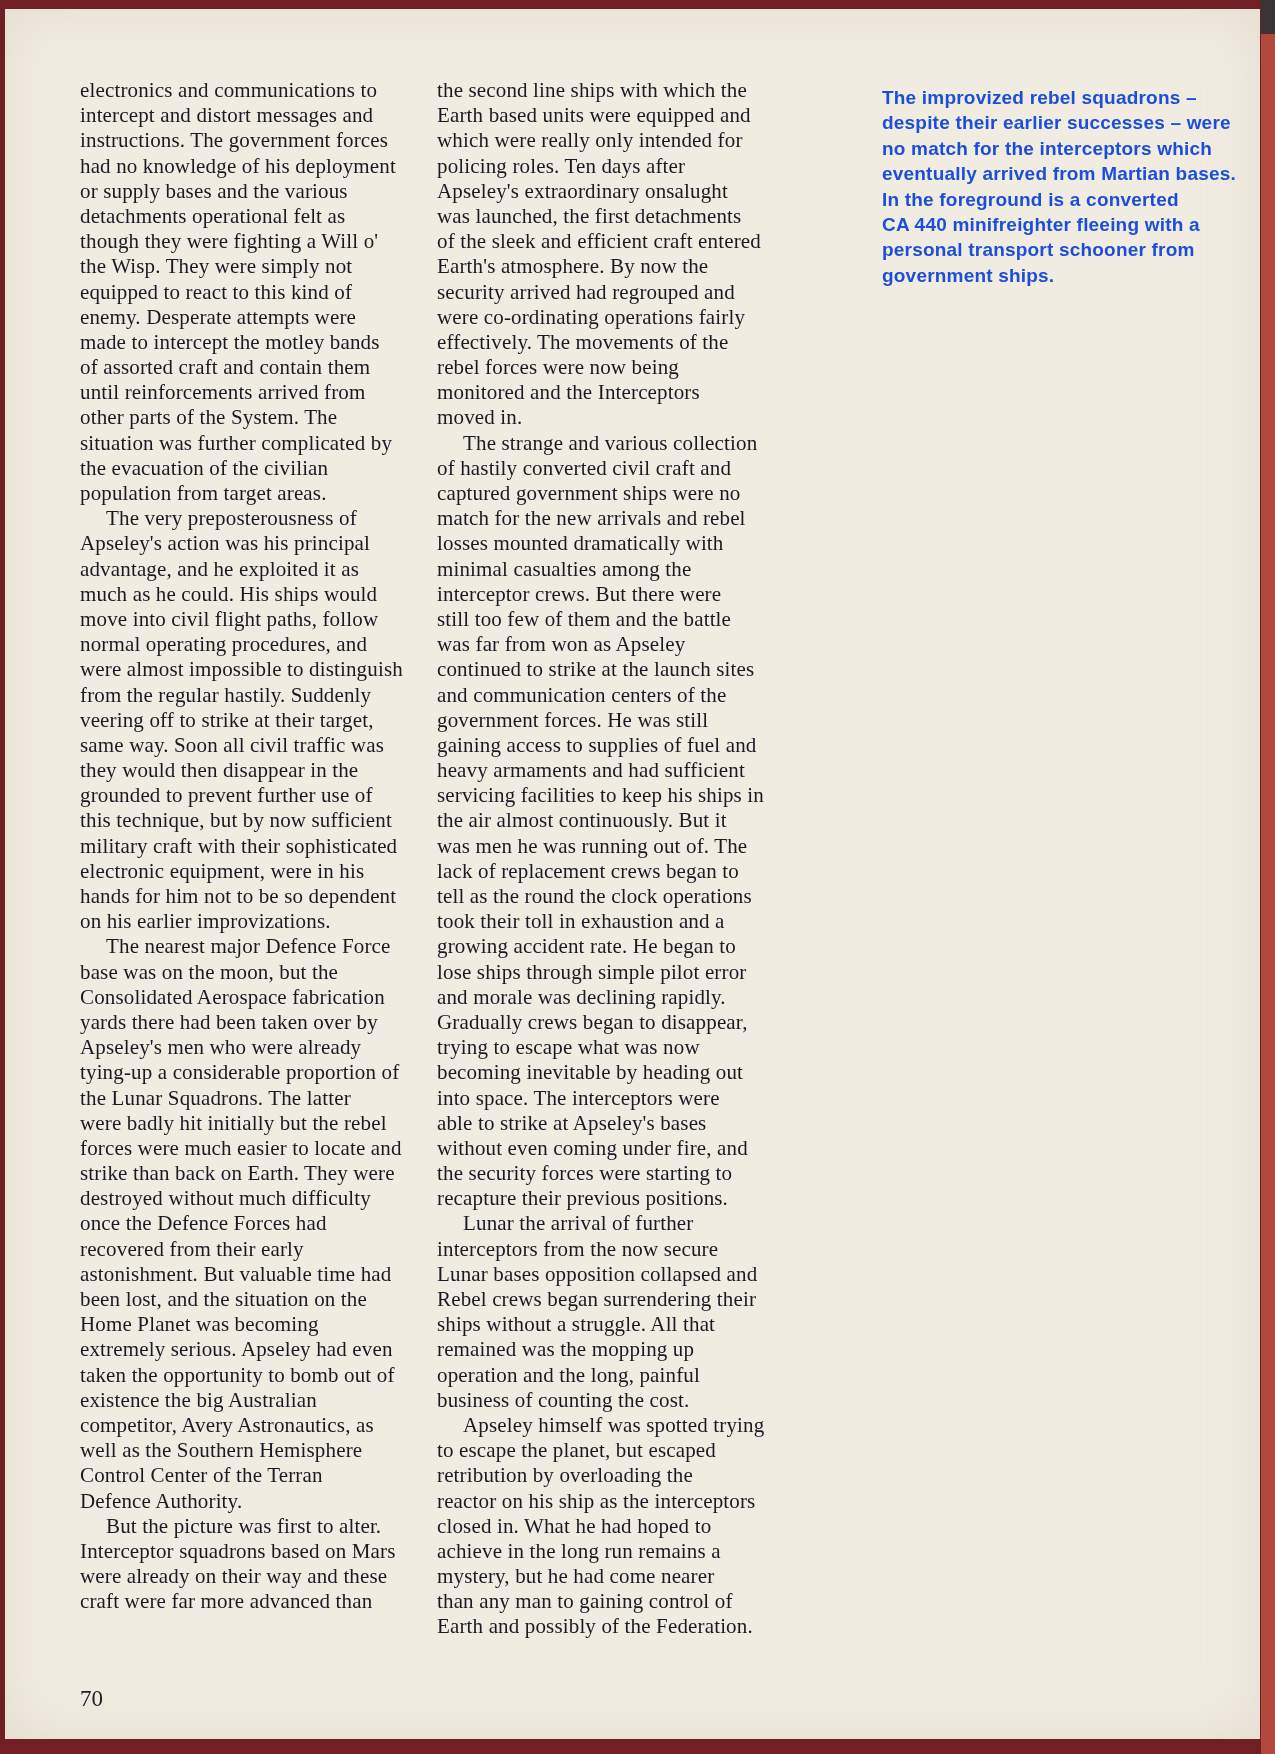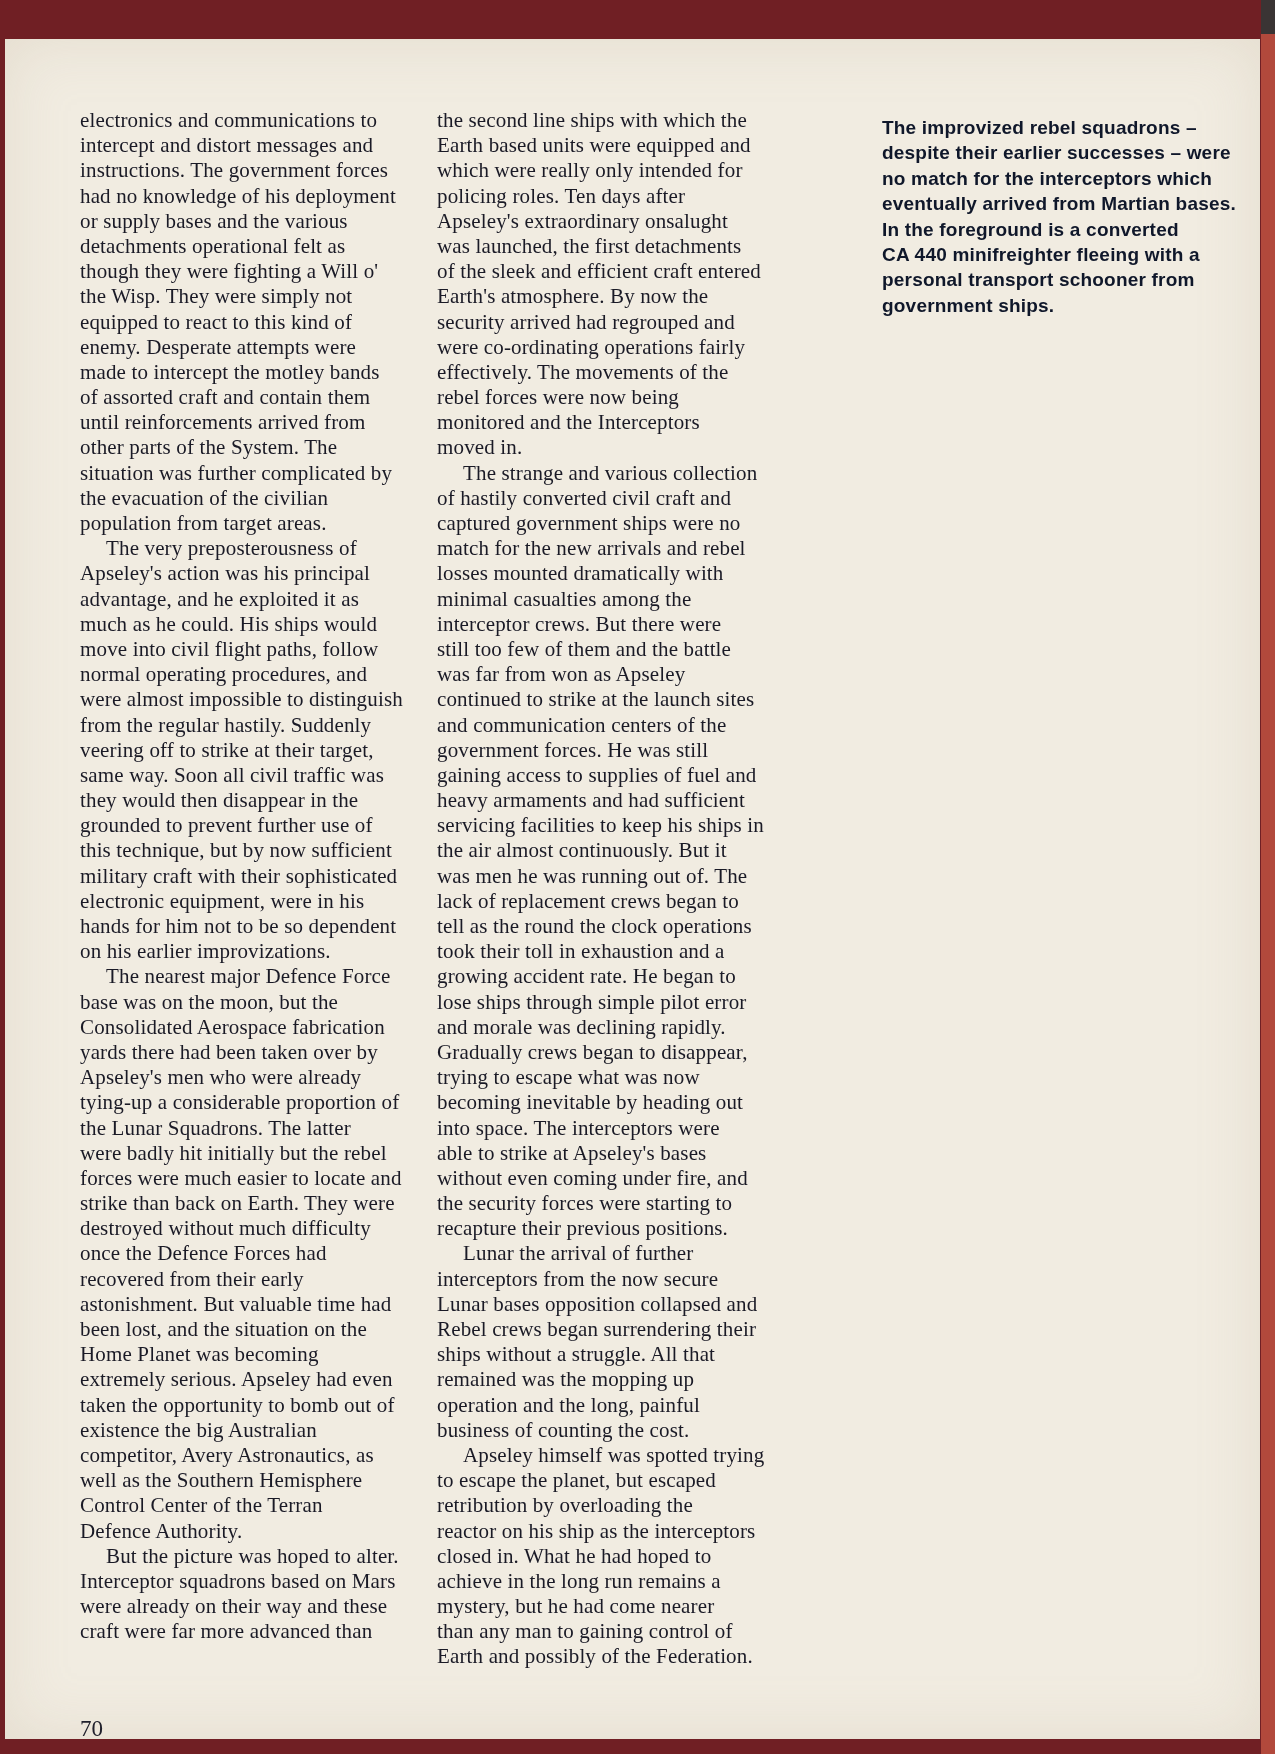--- a/index.html
+++ b/index.html
@@ -8,33 +8,32 @@
     background:#701f24;
     font-family:"Liberation Serif", serif;
   }
   .scan{position:absolute;inset:0;}
   .edge-right{position:absolute;top:0;right:0;width:14px;height:1754px;background:#b2493c;}
   .edge-corner{position:absolute;top:0;right:0;width:14px;height:34px;background:#3a3434;}
   .page{
     position:absolute;left:5px;top:9px;right:15px;bottom:15px;
     background:#f1ece1;
     box-shadow:inset 0 0 60px rgba(190,175,150,.25);
-    margin-top:30px;
   }
   
   .col,.caption,.pageno{position:absolute;color:#1a1a26;}
   .col{top:69px;font-size:21px;line-height:25.2px;letter-spacing:.15px;white-space:nowrap;}
   .col-left{left:75px;width:356px;}
   .col-mid{left:432px;width:362px;}
   .line{height:25.2px;}
   .line.ind{padding-left:26px;}
   .caption{
     left:877px;top:76px;width:352px;
     font-family:"Liberation Sans", sans-serif;font-weight:bold;
-    font-size:19px;line-height:25.4px;color:#0f172a;letter-spacing:.2px;
+    font-size:19px;line-height:25.4px;color:#1d4ed8;letter-spacing:.2px;
     white-space:nowrap;
   }
   .caption .line{height:25.4px;}
   .pageno{left:75px;top:1677px;font-size:23px;color:#20202c;}
 </style>
 </head>
 <body>
 
 <div class="scan">
   <div class="edge-right"></div>
@@ -98,21 +97,21 @@
           <div class="line">Home Planet was becoming</div>
           <div class="line">extremely serious. Apseley had even</div>
           <div class="line">taken the opportunity to bomb out of</div>
           <div class="line">existence the big Australian</div>
           <div class="line">competitor, Avery Astronautics, as</div>
           <div class="line">well as the Southern Hemisphere</div>
           <div class="line">Control Center of the Terran</div>
           <div class="line">Defence Authority.</div>
         </div>
         <div class="para">
-          <div class="line ind">But the picture was hoped to alter.</div>
+          <div class="line ind">But the picture was first to alter.</div>
           <div class="line">Interceptor squadrons based on Mars</div>
           <div class="line">were already on their way and these</div>
           <div class="line">craft were far more advanced than</div>
         </div>
       </div>
     <div class="col col-mid">
         <div class="para">
           <div class="line">the second line ships with which the</div>
           <div class="line">Earth based units were equipped and</div>
           <div class="line">which were really only intended for</div>

